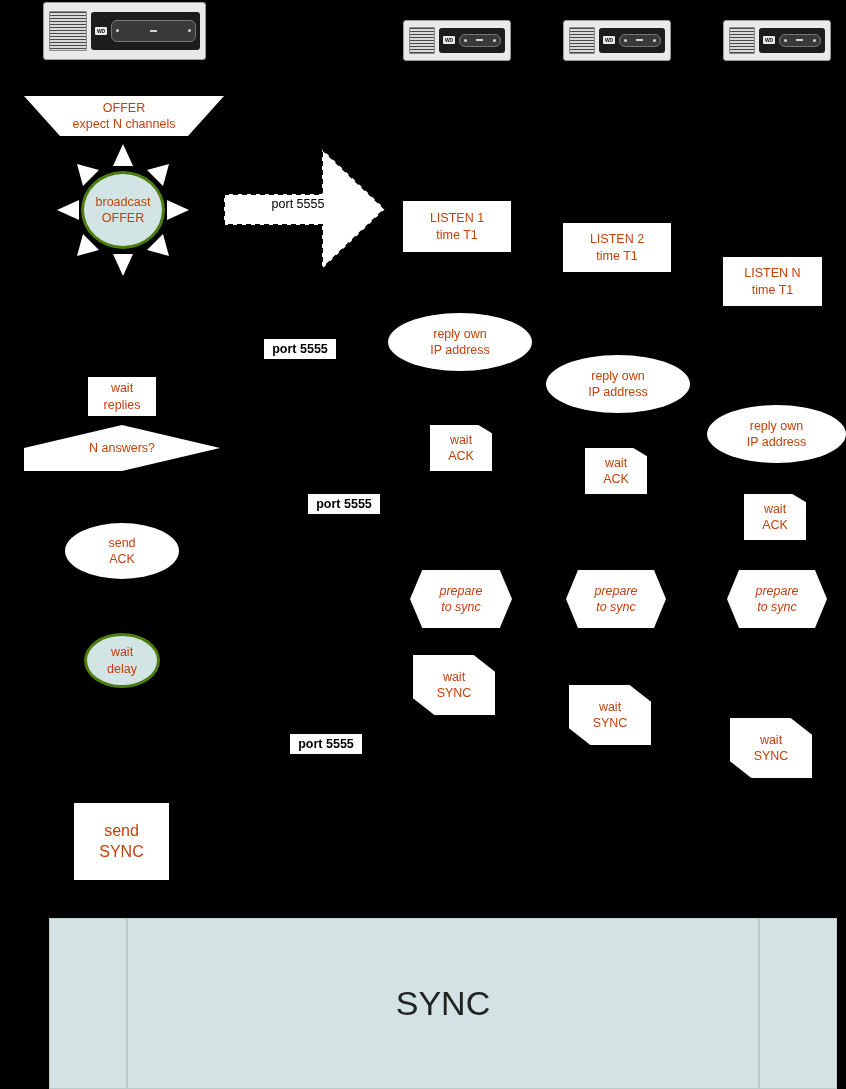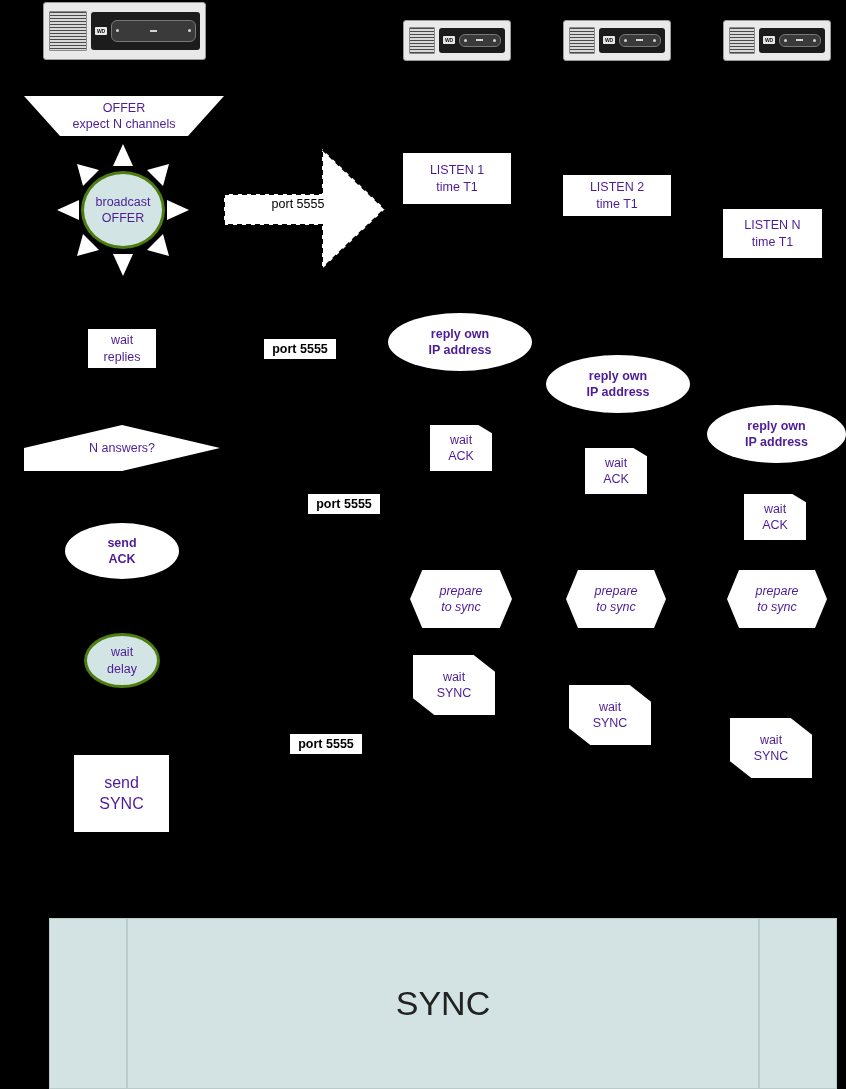--- a/index.html
+++ b/index.html
@@ -21,21 +21,21 @@
     height: 1089px;
     background: #000000;
   }
   .node {
     position: absolute;
     box-sizing: border-box;
     display: flex;
     align-items: center;
     justify-content: center;
     text-align: center;
-    color: #4c1d95;
+    color: #c2410c;
     font-size: 12.5px;
     line-height: 1.3;
     white-space: pre-line;
   }
 
   
   .device {
     position: absolute;
     background: #e9e9e9;
     border: 1px solid #9a9a9a;
@@ -104,29 +104,29 @@
     background: #ffffff;
     clip-path: polygon(0% 0%, 100% 0%, 82% 100%, 18% 100%);
     flex-direction: column;
   }
   .burst {
     position: absolute;
   }
   .ellipse {
     background: #ffffff;
     border-radius: 50%;
-    font-weight: bold;
   }
   .ellipse-blue {
     background: #d2e4e4;
     border-radius: 50%;
     border: 3px solid #4d7c0f;
   }
   .rect {
     background: #ffffff;
+    margin-top: 48px;
   }
   .diamond {
     background: #ffffff;
     clip-path: polygon(50% 0%, 100% 50%, 50% 100%, 0% 100%, 0% 50%);
   }
   .hexagon {
     background: #ffffff;
     clip-path: polygon(12% 0%, 88% 0%, 100% 50%, 88% 100%, 12% 100%, 0% 50%);
     font-style: italic;
   }
@@ -240,21 +240,21 @@
   <div class="node ellipse-blue" style="left:81px; top:171px; width:84px; height:78px;">broadcast
 OFFER</div>
 
   <svg class="arrow-wrap" width="165" height="125" viewBox="0 0 165 125" style="left:222px; top:147px;">
     <polygon points="2,47 100,47 100,2 163,62 100,122 100,78 2,78" fill="#ffffff" stroke="#000000" stroke-width="2" stroke-dasharray="5,4"></polygon>
   </svg>
   <div class="node" style="left:255px; top:194px; width:86px; height:20px; color:#000000; font-size:12.5px;">port 5555</div>
 
   <div class="node rect" style="left:403px; top:153px; width:108px; height:51px;">LISTEN 1
 time T1</div>
-  <div class="node rect" style="left:563px; top:175px; width:108px; height:41px;">LISTEN 2
+  <div class="node rect" style="left:563px; top:175px; width:108px; height:49px;">LISTEN 2
 time T1</div>
   <div class="node rect" style="left:723px; top:209px; width:99px; height:49px;">LISTEN N
 time T1</div>
 
   <div class="node rect" style="left:88px; top:329px; width:68px; height:39px;">wait
 replies</div>
 
   <div class="node label-port" style="left:264px; top:339px; width:72px; height:20px;">port 5555</div>
 
   <div class="node diamond" style="left:24px; top:425px; width:196px; height:46px;">N answers?</div>

